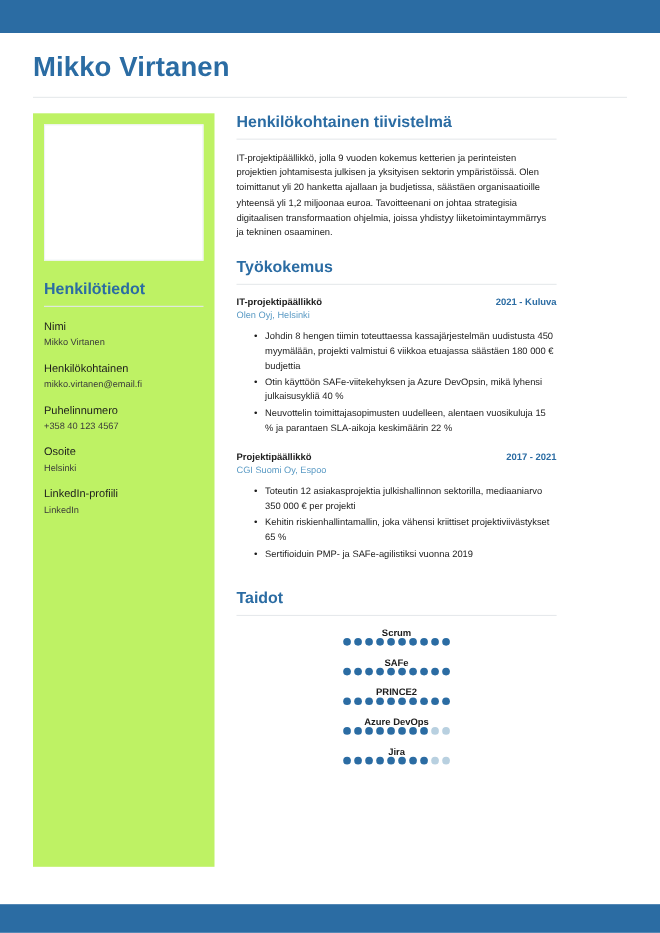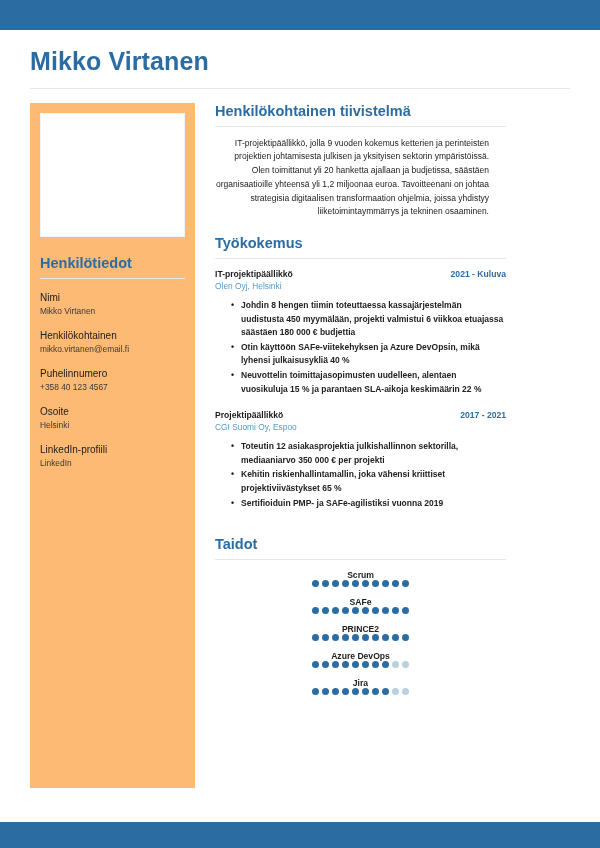--- a/index.html
+++ b/index.html
@@ -62,21 +62,21 @@
   .columns {
     display: flex;
     padding: 0 30px;
     margin-top: 14px;
     align-items: flex-start;
   }
   
   .sidebar {
     width: 165px;
     flex: 0 0 165px;
-    background: #fdba74;
+    background: #bef264;
     min-height: 685px;
     box-sizing: border-box;
     padding: 10px 10px 20px 10px;
   }
   .photo-box {
     width: 145px;
     height: 124px;
     background: #ffffff;
     border: 1px solid #eef2f4;
     box-sizing: border-box;
@@ -123,22 +123,22 @@
     margin: 0 0 7px 0;
   }
   .section-rule {
     border-bottom: 1px solid #e6e9ec;
     margin-bottom: 10px;
   }
   .summary-text {
     font-size: 8.5px;
     line-height: 1.62;
     color: #222222;
-    margin: 0 17px 16px 0;
-    text-align: right;
+    margin: 0 4px 16px 0;
+    text-align: left;
   }
   .entry {
     margin-bottom: 8px;
   }
   .entry-head {
     display: flex;
     justify-content: space-between;
     align-items: baseline;
   }
   .entry-title {
@@ -155,21 +155,20 @@
   }
   .entry-org {
     font-size: 8.4px;
     color: #5a9ac4;
     margin-top: 2px;
   }
   .bullets {
     margin: 7px 2px 14px 0;
     padding-left: 16px;
     list-style: none;
-    font-weight: bold;
   }
   .bullets li {
     font-size: 8.5px;
     line-height: 1.6;
     color: #222222;
     margin-bottom: 1px;
     position: relative;
     padding-left: 10px;
   }
   .bullets li::before {

